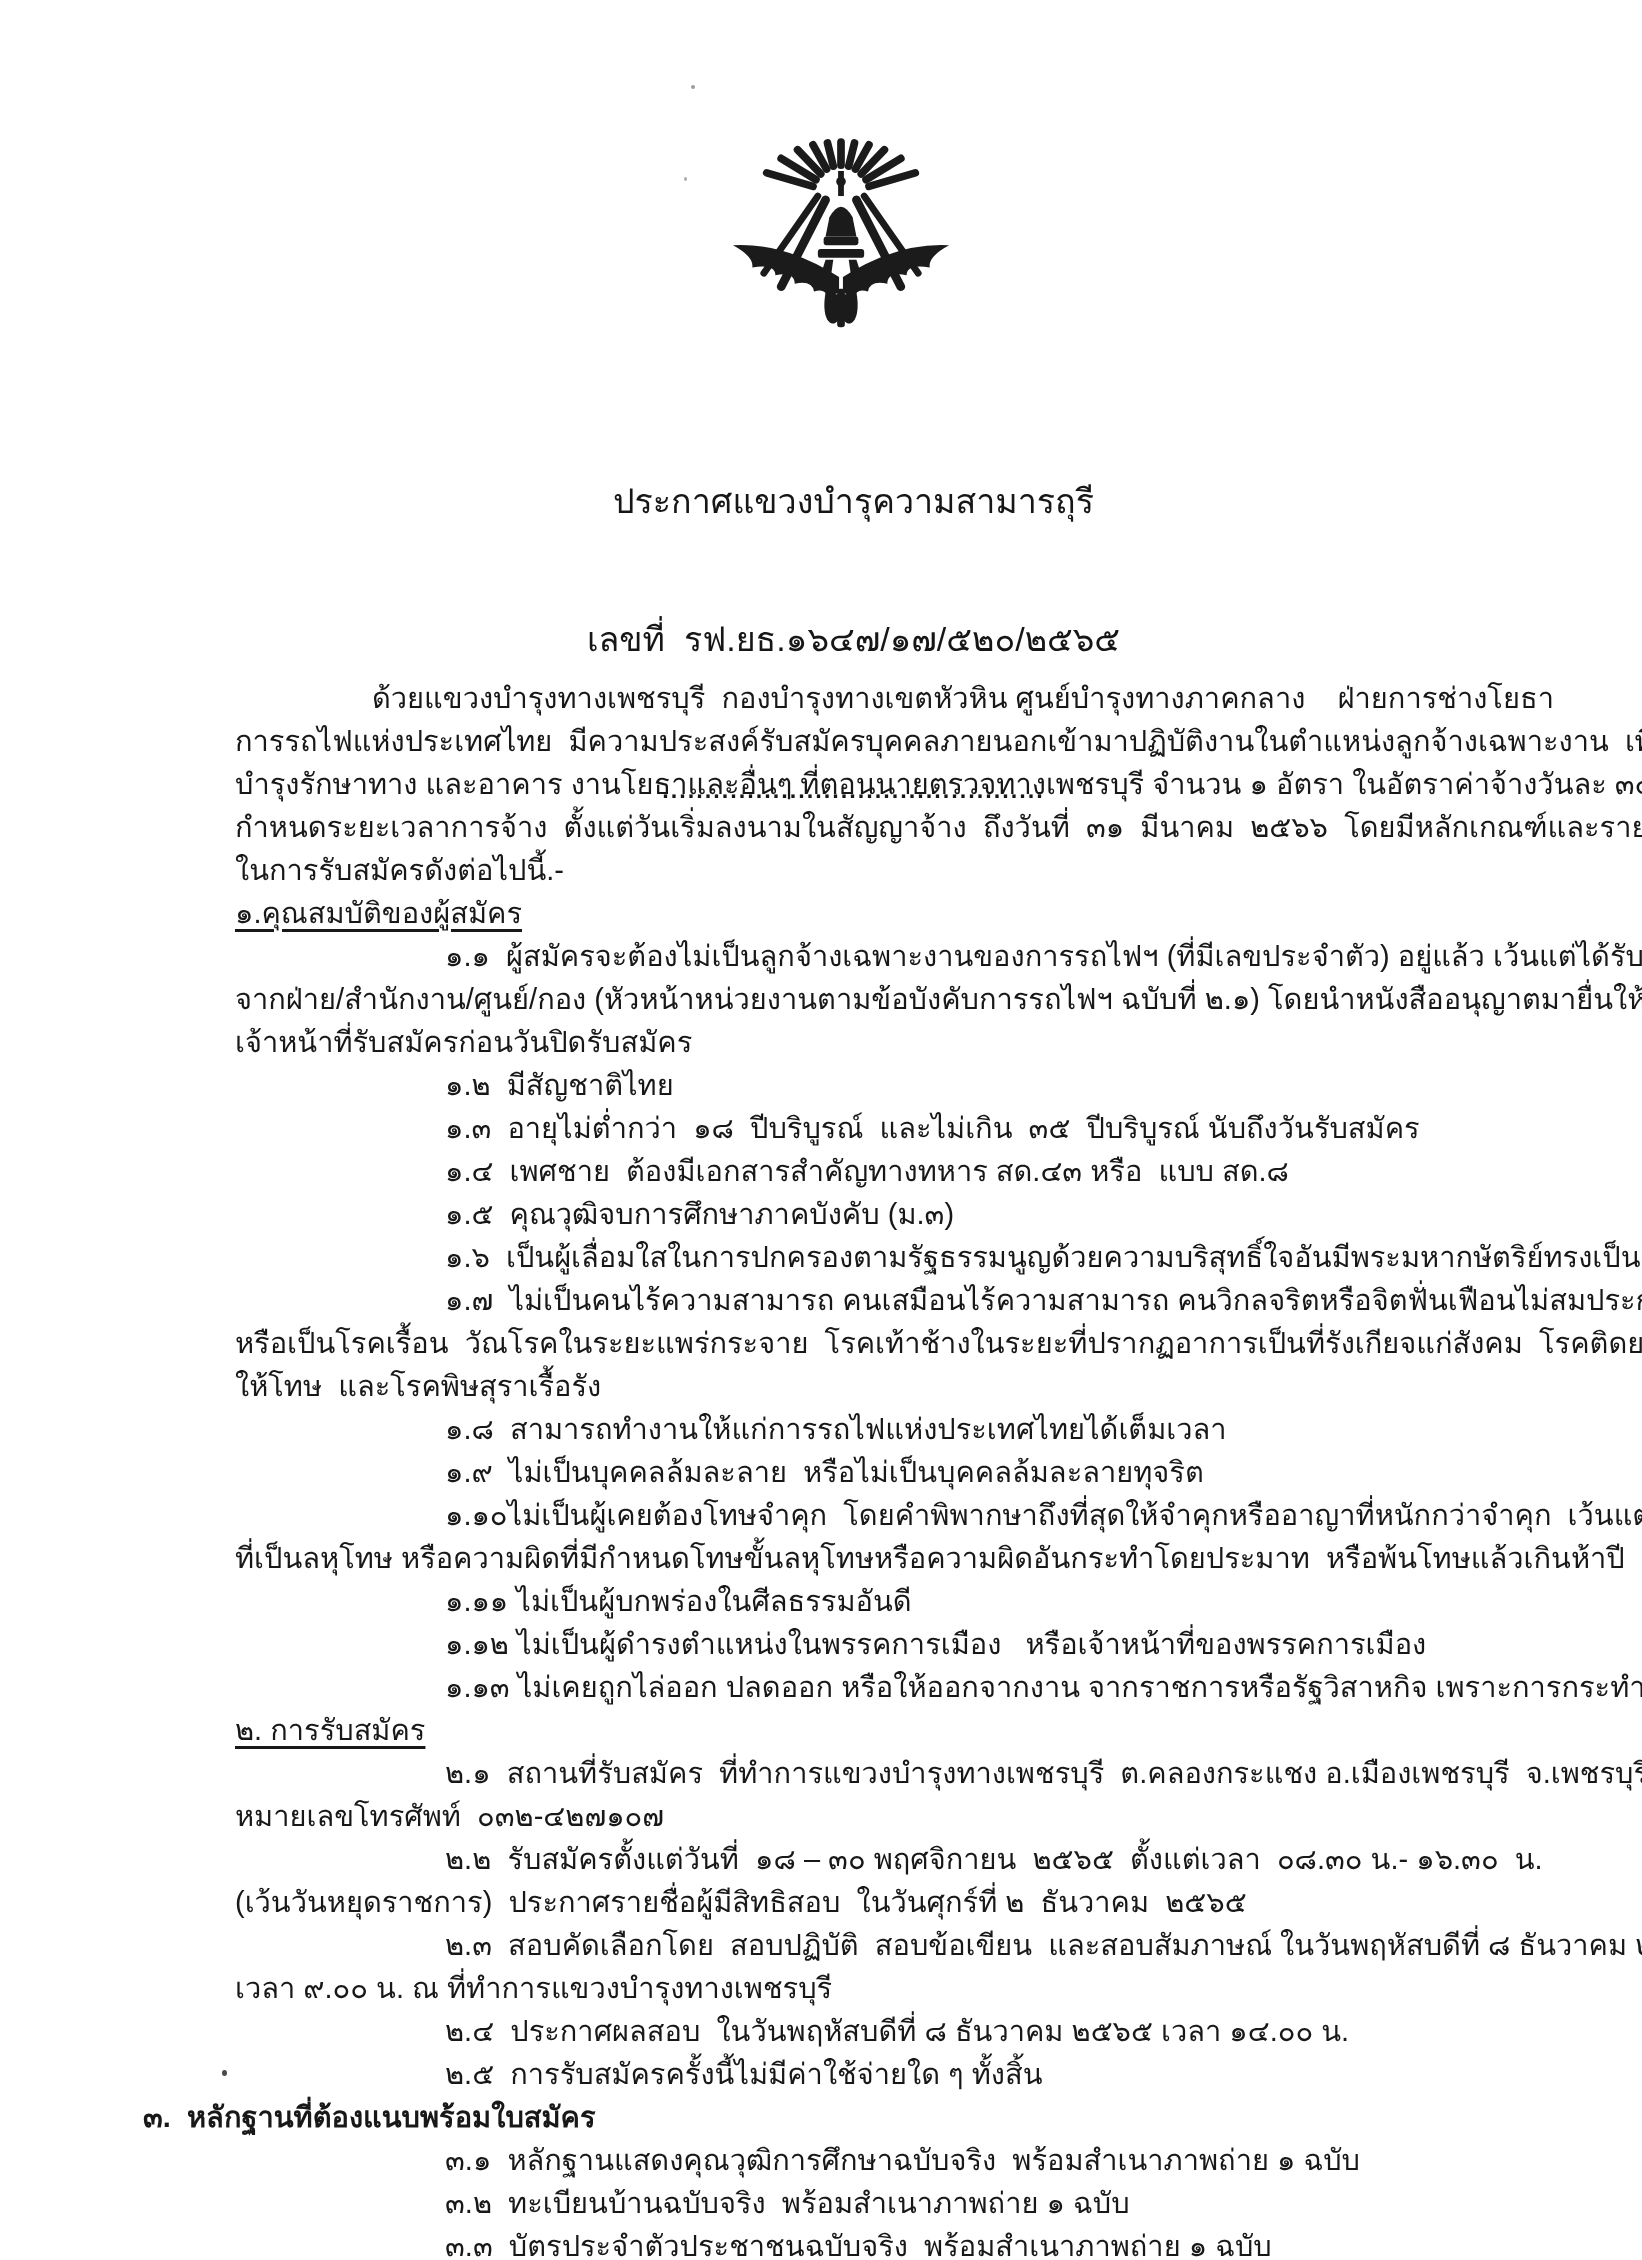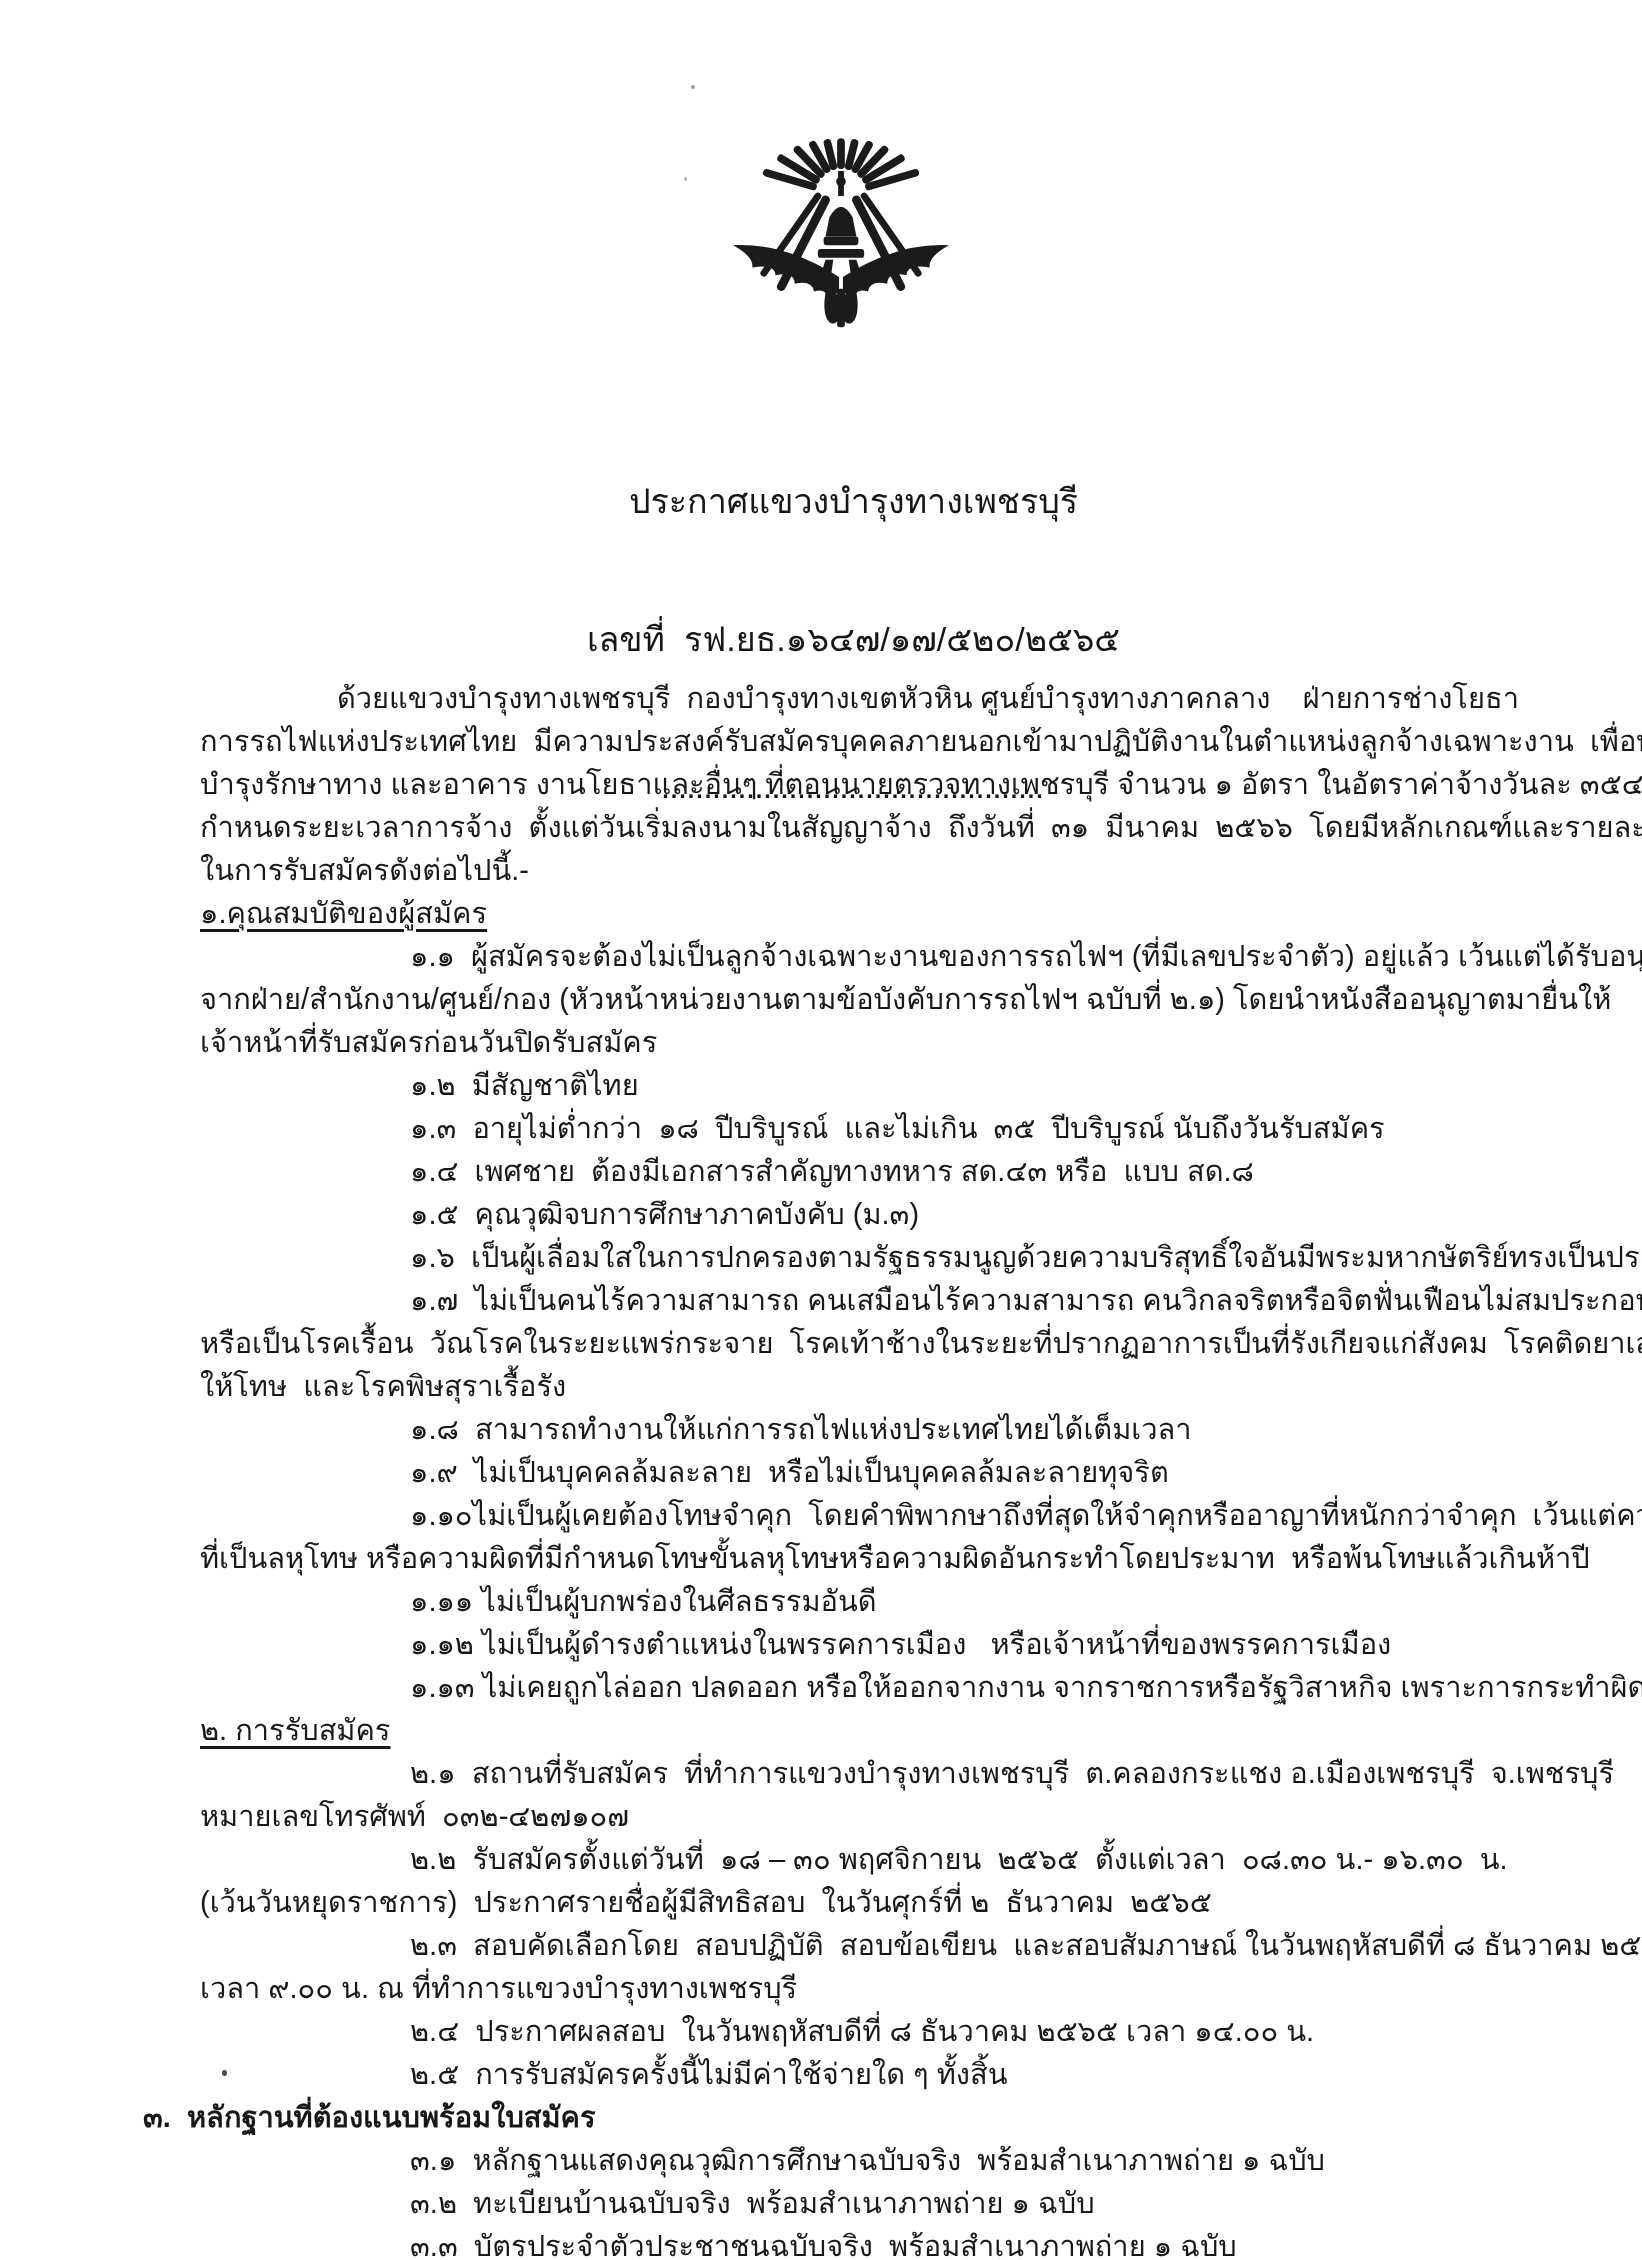--- a/index.html
+++ b/index.html
@@ -20,21 +20,21 @@
     white-space:pre;color:#161616;
   }
   .title-block .dots{
     font-size:23.4px;font-weight:bold;letter-spacing:2px;
     margin-top:21.5px;line-height:29px;
   }
   .doc-body{
     position:absolute;left:200px;top:591px;width:1315px;
     font-size:29px;line-height:43px;white-space:pre;color:#181818;
   }
-  .ln{height:43px;}
+  .ln{height:43px;margin-left:35px;}
   .ln-intro-first{text-indent:137px;}
   .ln-item{text-indent:210px;}
   .ln-flush{text-indent:0;}
   .ln-heading{font-weight:normal;text-decoration:underline;text-underline-offset:5.9px;text-decoration-thickness:2.9px;}
   .ln-heading-wide{font-weight:bold;text-underline-offset:5.9px;text-decoration-thickness:2.9px;margin-left:-57px;}
   .speck{position:absolute;background:#4a4a4a;border-radius:50%;}
   .speck.s1{left:222px;top:2070px;width:4.9px;height:5.9px;}
   .speck.s2{left:691px;top:85px;width:3.9px;height:3.9px;opacity:.55;}
   .speck.s3{left:684px;top:177px;width:2.9px;height:3.9px;opacity:.45;}
 </style>
@@ -79,21 +79,21 @@
         <path d="M122,196 Q178,160 232,163 Q210,175 212,186 Q188,182 188,194 Q168,190 168,203 Q150,199 148,211 Q136,207 134,217 L122,212 Z"></path>
 
         <path d="M104,212 C99,240 110,250 117,241 L117,214 Z"></path>
         <path d="M136,212 C141,240 130,250 123,241 L123,214 Z"></path>
         <rect x="116" y="208" width="8" height="40" rx="3"></rect>
       </g>
     </svg>
   </div>
 
   <div class="title-block">
-    <div>ประกาศแขวงบำรุงทางเพชรบุรี</div>
+    <div>ประกาศแขวงบำรุความสามารถุรี</div>
     <div>เลขที่  รฟ.ยธ.๑๖๔๗/๑๗/๕๒๐/๒๕๖๕</div>
     <div class="dots">.............................................</div>
   </div>
 
   <div class="doc-body">
     <div class="ln ln-intro-first">ด้วยแขวงบำรุงทางเพชรบุรี  กองบำรุงทางเขตหัวหิน ศูนย์บำรุงทางภาคกลาง    ฝ่ายการช่างโยธา</div><div class="ln ln-flush">การรถไฟแห่งประเทศไทย  มีความประสงค์รับสมัครบุคคลภายนอกเข้ามาปฏิบัติงานในตำแหน่งลูกจ้างเฉพาะงาน  เพื่อทำหน้าที่</div><div class="ln ln-flush">บำรุงรักษาทาง และอาคาร งานโยธาและอื่นๆ ที่ตอนนายตรวจทางเพชรบุรี จำนวน ๑ อัตรา ในอัตราค่าจ้างวันละ ๓๕๔.-บาท มี</div><div class="ln ln-flush">กำหนดระยะเวลาการจ้าง  ตั้งแต่วันเริ่มลงนามในสัญญาจ้าง  ถึงวันที่  ๓๑  มีนาคม  ๒๕๖๖  โดยมีหลักเกณฑ์และรายละเอียด</div><div class="ln ln-flush">ในการรับสมัครดังต่อไปนี้.-</div><div class="ln ln-heading">๑.คุณสมบัติของผู้สมัคร</div><div class="ln ln-item">๑.๑  ผู้สมัครจะต้องไม่เป็นลูกจ้างเฉพาะงานของการรถไฟฯ (ที่มีเลขประจำตัว) อยู่แล้ว เว้นแต่ได้รับอนุญาต</div><div class="ln ln-flush">จากฝ่าย/สำนักงาน/ศูนย์/กอง (หัวหน้าหน่วยงานตามข้อบังคับการรถไฟฯ ฉบับที่ ๒.๑) โดยนำหนังสืออนุญาตมายื่นให้</div><div class="ln ln-flush">เจ้าหน้าที่รับสมัครก่อนวันปิดรับสมัคร</div><div class="ln ln-item">๑.๒  มีสัญชาติไทย</div><div class="ln ln-item">๑.๓  อายุไม่ต่ำกว่า  ๑๘  ปีบริบูรณ์  และไม่เกิน  ๓๕  ปีบริบูรณ์ นับถึงวันรับสมัคร</div><div class="ln ln-item">๑.๔  เพศชาย  ต้องมีเอกสารสำคัญทางทหาร สด.๔๓ หรือ  แบบ สด.๘</div><div class="ln ln-item">๑.๕  คุณวุฒิจบการศึกษาภาคบังคับ (ม.๓)</div><div class="ln ln-item">๑.๖  เป็นผู้เลื่อมใสในการปกครองตามรัฐธรรมนูญด้วยความบริสุทธิ์ใจอันมีพระมหากษัตริย์ทรงเป็นประมุข</div><div class="ln ln-item">๑.๗  ไม่เป็นคนไร้ความสามารถ คนเสมือนไร้ความสามารถ คนวิกลจริตหรือจิตฟั่นเฟือนไม่สมประกอบ</div><div class="ln ln-flush">หรือเป็นโรคเรื้อน  วัณโรคในระยะแพร่กระจาย  โรคเท้าช้างในระยะที่ปรากฏอาการเป็นที่รังเกียจแก่สังคม  โรคติดยาเสพติด</div><div class="ln ln-flush">ให้โทษ  และโรคพิษสุราเรื้อรัง</div><div class="ln ln-item">๑.๘  สามารถทำงานให้แก่การรถไฟแห่งประเทศไทยได้เต็มเวลา</div><div class="ln ln-item">๑.๙  ไม่เป็นบุคคลล้มละลาย  หรือไม่เป็นบุคคลล้มละลายทุจริต</div><div class="ln ln-item">๑.๑๐ไม่เป็นผู้เคยต้องโทษจำคุก  โดยคำพิพากษาถึงที่สุดให้จำคุกหรืออาญาที่หนักกว่าจำคุก  เว้นแต่ความผิด</div><div class="ln ln-flush">ที่เป็นลหุโทษ หรือความผิดที่มีกำหนดโทษขั้นลหุโทษหรือความผิดอันกระทำโดยประมาท  หรือพ้นโทษแล้วเกินห้าปี</div><div class="ln ln-item">๑.๑๑ ไม่เป็นผู้บกพร่องในศีลธรรมอันดี</div><div class="ln ln-item">๑.๑๒ ไม่เป็นผู้ดำรงตำแหน่งในพรรคการเมือง   หรือเจ้าหน้าที่ของพรรคการเมือง</div><div class="ln ln-item">๑.๑๓ ไม่เคยถูกไล่ออก ปลดออก หรือให้ออกจากงาน จากราชการหรือรัฐวิสาหกิจ เพราะการกระทำผิดวินัย</div><div class="ln ln-heading">๒. การรับสมัคร</div><div class="ln ln-item">๒.๑  สถานที่รับสมัคร  ที่ทำการแขวงบำรุงทางเพชรบุรี  ต.คลองกระแชง อ.เมืองเพชรบุรี  จ.เพชรบุรี</div><div class="ln ln-flush">หมายเลขโทรศัพท์  ๐๓๒-๔๒๗๑๐๗</div><div class="ln ln-item">๒.๒  รับสมัครตั้งแต่วันที่  ๑๘ – ๓๐ พฤศจิกายน  ๒๕๖๕  ตั้งแต่เวลา  ๐๘.๓๐ น.- ๑๖.๓๐  น.</div><div class="ln ln-flush">(เว้นวันหยุดราชการ)  ประกาศรายชื่อผู้มีสิทธิสอบ  ในวันศุกร์ที่ ๒  ธันวาคม  ๒๕๖๕</div><div class="ln ln-item">๒.๓  สอบคัดเลือกโดย  สอบปฏิบัติ  สอบข้อเขียน  และสอบสัมภาษณ์ ในวันพฤหัสบดีที่ ๘ ธันวาคม ๒๕๖๕</div><div class="ln ln-flush">เวลา ๙.๐๐ น. ณ ที่ทำการแขวงบำรุงทางเพชรบุรี</div><div class="ln ln-item">๒.๔  ประกาศผลสอบ  ในวันพฤหัสบดีที่ ๘ ธันวาคม ๒๕๖๕ เวลา ๑๔.๐๐ น.</div><div class="ln ln-item">๒.๕  การรับสมัครครั้งนี้ไม่มีค่าใช้จ่ายใด ๆ ทั้งสิ้น</div><div class="ln ln-heading-wide">๓.  หลักฐานที่ต้องแนบพร้อมใบสมัคร</div><div class="ln ln-item">๓.๑  หลักฐานแสดงคุณวุฒิการศึกษาฉบับจริง  พร้อมสำเนาภาพถ่าย ๑ ฉบับ</div><div class="ln ln-item">๓.๒  ทะเบียนบ้านฉบับจริง  พร้อมสำเนาภาพถ่าย ๑ ฉบับ</div><div class="ln ln-item">๓.๓  บัตรประจำตัวประชาชนฉบับจริง  พร้อมสำเนาภาพถ่าย ๑ ฉบับ</div>
   </div>
 
   <div class="speck s1"></div>
   <div class="speck s2"></div>

